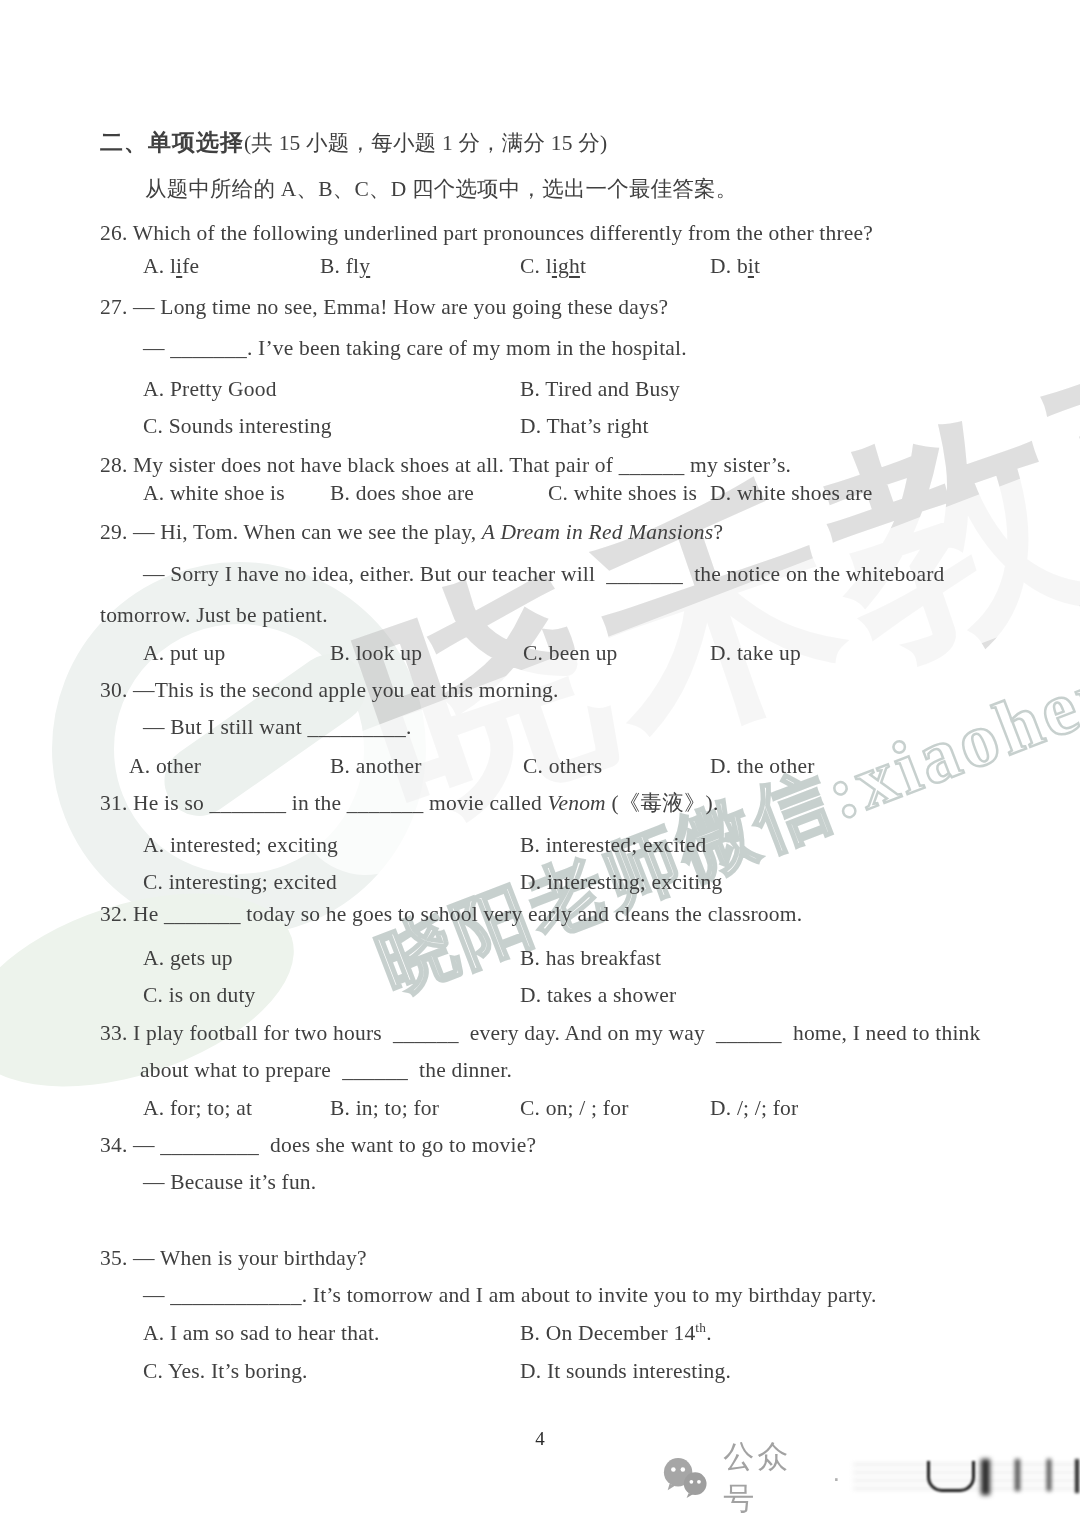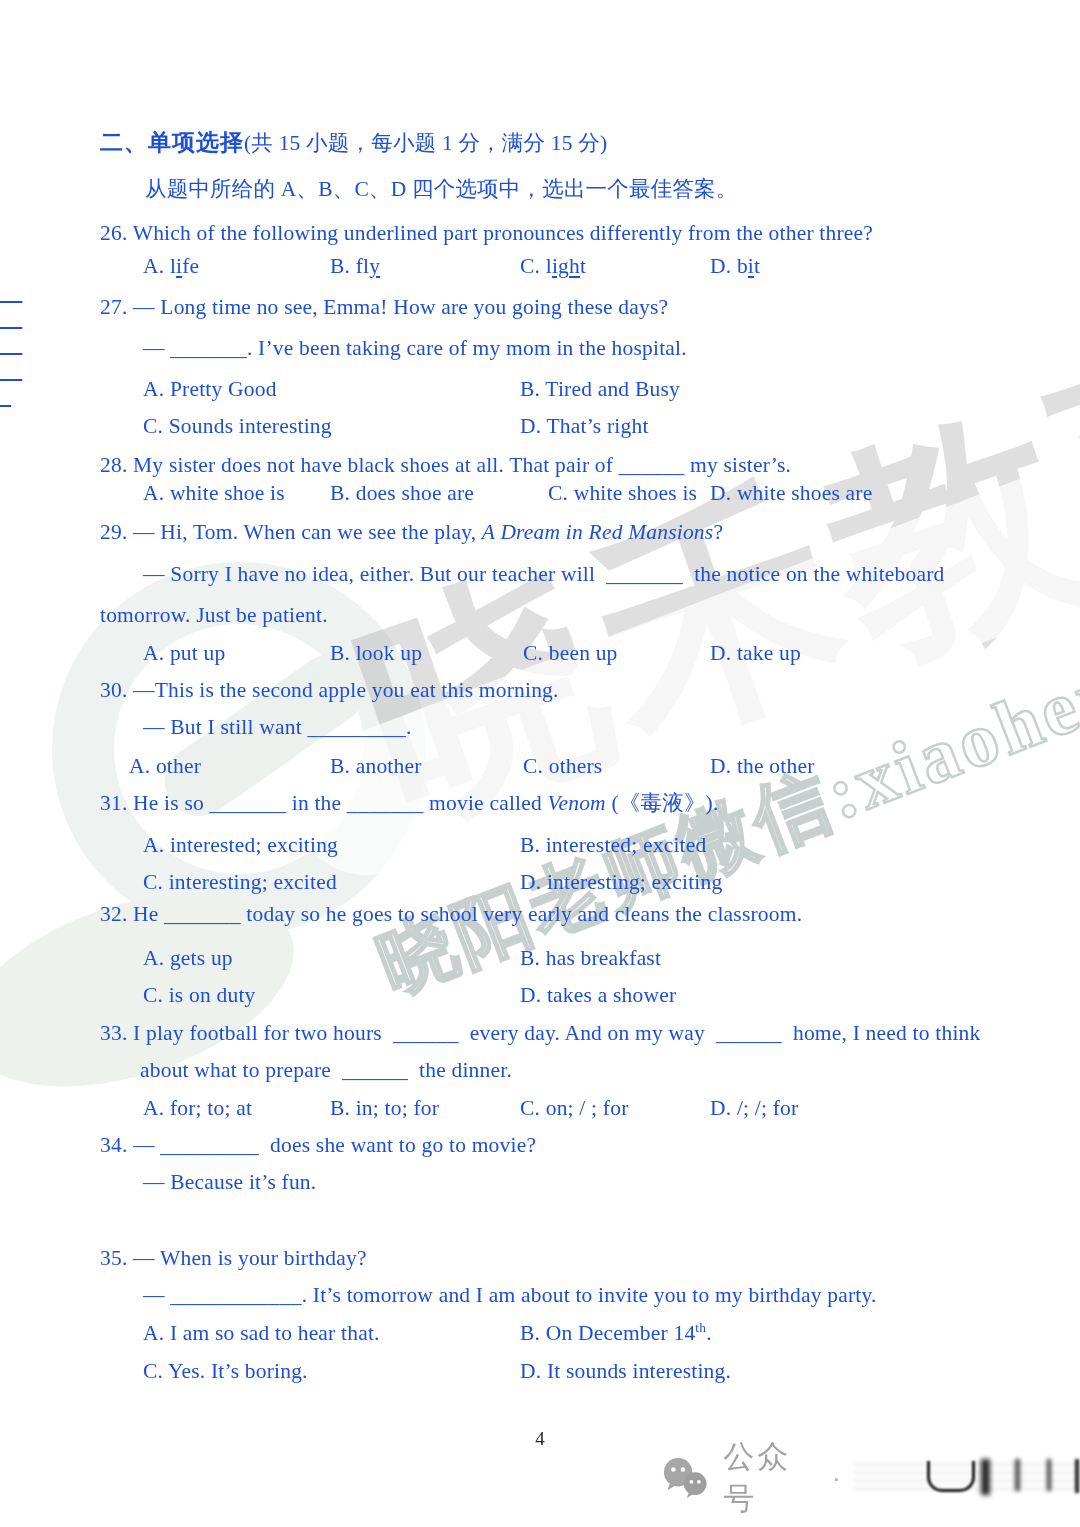--- a/index.html
+++ b/index.html
@@ -36,21 +36,21 @@
   .wm-contact{
     position:absolute;left:382px;top:930px;
     font-size:76px;line-height:1;letter-spacing:4px;white-space:nowrap;
     font-weight:700;color:transparent;
     -webkit-text-stroke:2.5px rgba(153,170,166,0.55);
     transform:rotate(-21deg);transform-origin:0 50%;
   }
   
   .page{position:absolute;inset:0;z-index:2;}
   .line{
-    position:absolute;font-size:21.5px;color:#1d4ed8;
+    position:absolute;font-size:21.5px;color:#404040;
     white-space:pre;letter-spacing:0.2px;line-height:26px;
   }
   .opt{position:absolute;top:0;white-space:pre;}
   .u{text-decoration:underline;text-underline-offset:3px;}
   .it{font-style:italic;}
   .hd-bold{font-weight:700;font-size:23px;letter-spacing:1px;}
   .hd-meta{font-size:21.5px;}
   sup{font-size:0.62em;line-height:0;}
   .pagenum{
     position:absolute;top:1428px;left:0;width:1080px;text-align:center;
@@ -94,23 +94,23 @@
   <div class="wm-contact">晓阳老师微信:xiaohemm17</div>
 </div>
 
 <div class="page">
 
   <div class="line" style="left:100px;top:130px;"><span class="hd-bold">二、单项选择</span><span class="hd-meta">(共 15 小题，每小题 1 分，满分 15 分)</span></div>
 
   <div class="line" style="left:145px;top:176px;">从题中所给的 A、B、C、D 四个选项中，选出一个最佳答案。</div>
 
   <div class="line" style="left:100px;top:220px;">26. Which of the following underlined part pronounces differently from the other three?</div>
-  <div class="line" style="left:0;top:253px;width:1046px;text-decoration:underline;">
+  <div class="line" style="left:0;top:253px;width:1046px;">
     <span class="opt" style="left:143px;"><span>A. l</span><span class="u">i</span><span>fe</span></span>
-    <span class="opt" style="left:330px;text-align:right;"><span>B. fl</span><span class="u">y</span><span></span></span>
+    <span class="opt" style="left:320px;text-align:right;"><span>B. fl</span><span class="u">y</span><span></span></span>
     <span class="opt" style="left:520px;"><span>C. l</span><span class="u">igh</span><span>t</span></span>
     <span class="opt" style="left:710px;"><span>D. b</span><span class="u">i</span><span>t</span></span>
   </div>
 
   <div class="line" style="left:100px;top:294px;">27. — Long time no see, Emma! How are you going these days?</div>
   <div class="line" style="left:143px;top:335px;">— _______. I’ve been taking care of my mom in the hospital.</div>
   <div class="line" style="left:0;top:376px;width:1080px;">
     <span class="opt" style="left:143px;">A. Pretty Good</span>
     <span class="opt" style="left:520px;">B. Tired and Busy</span>
   </div>

